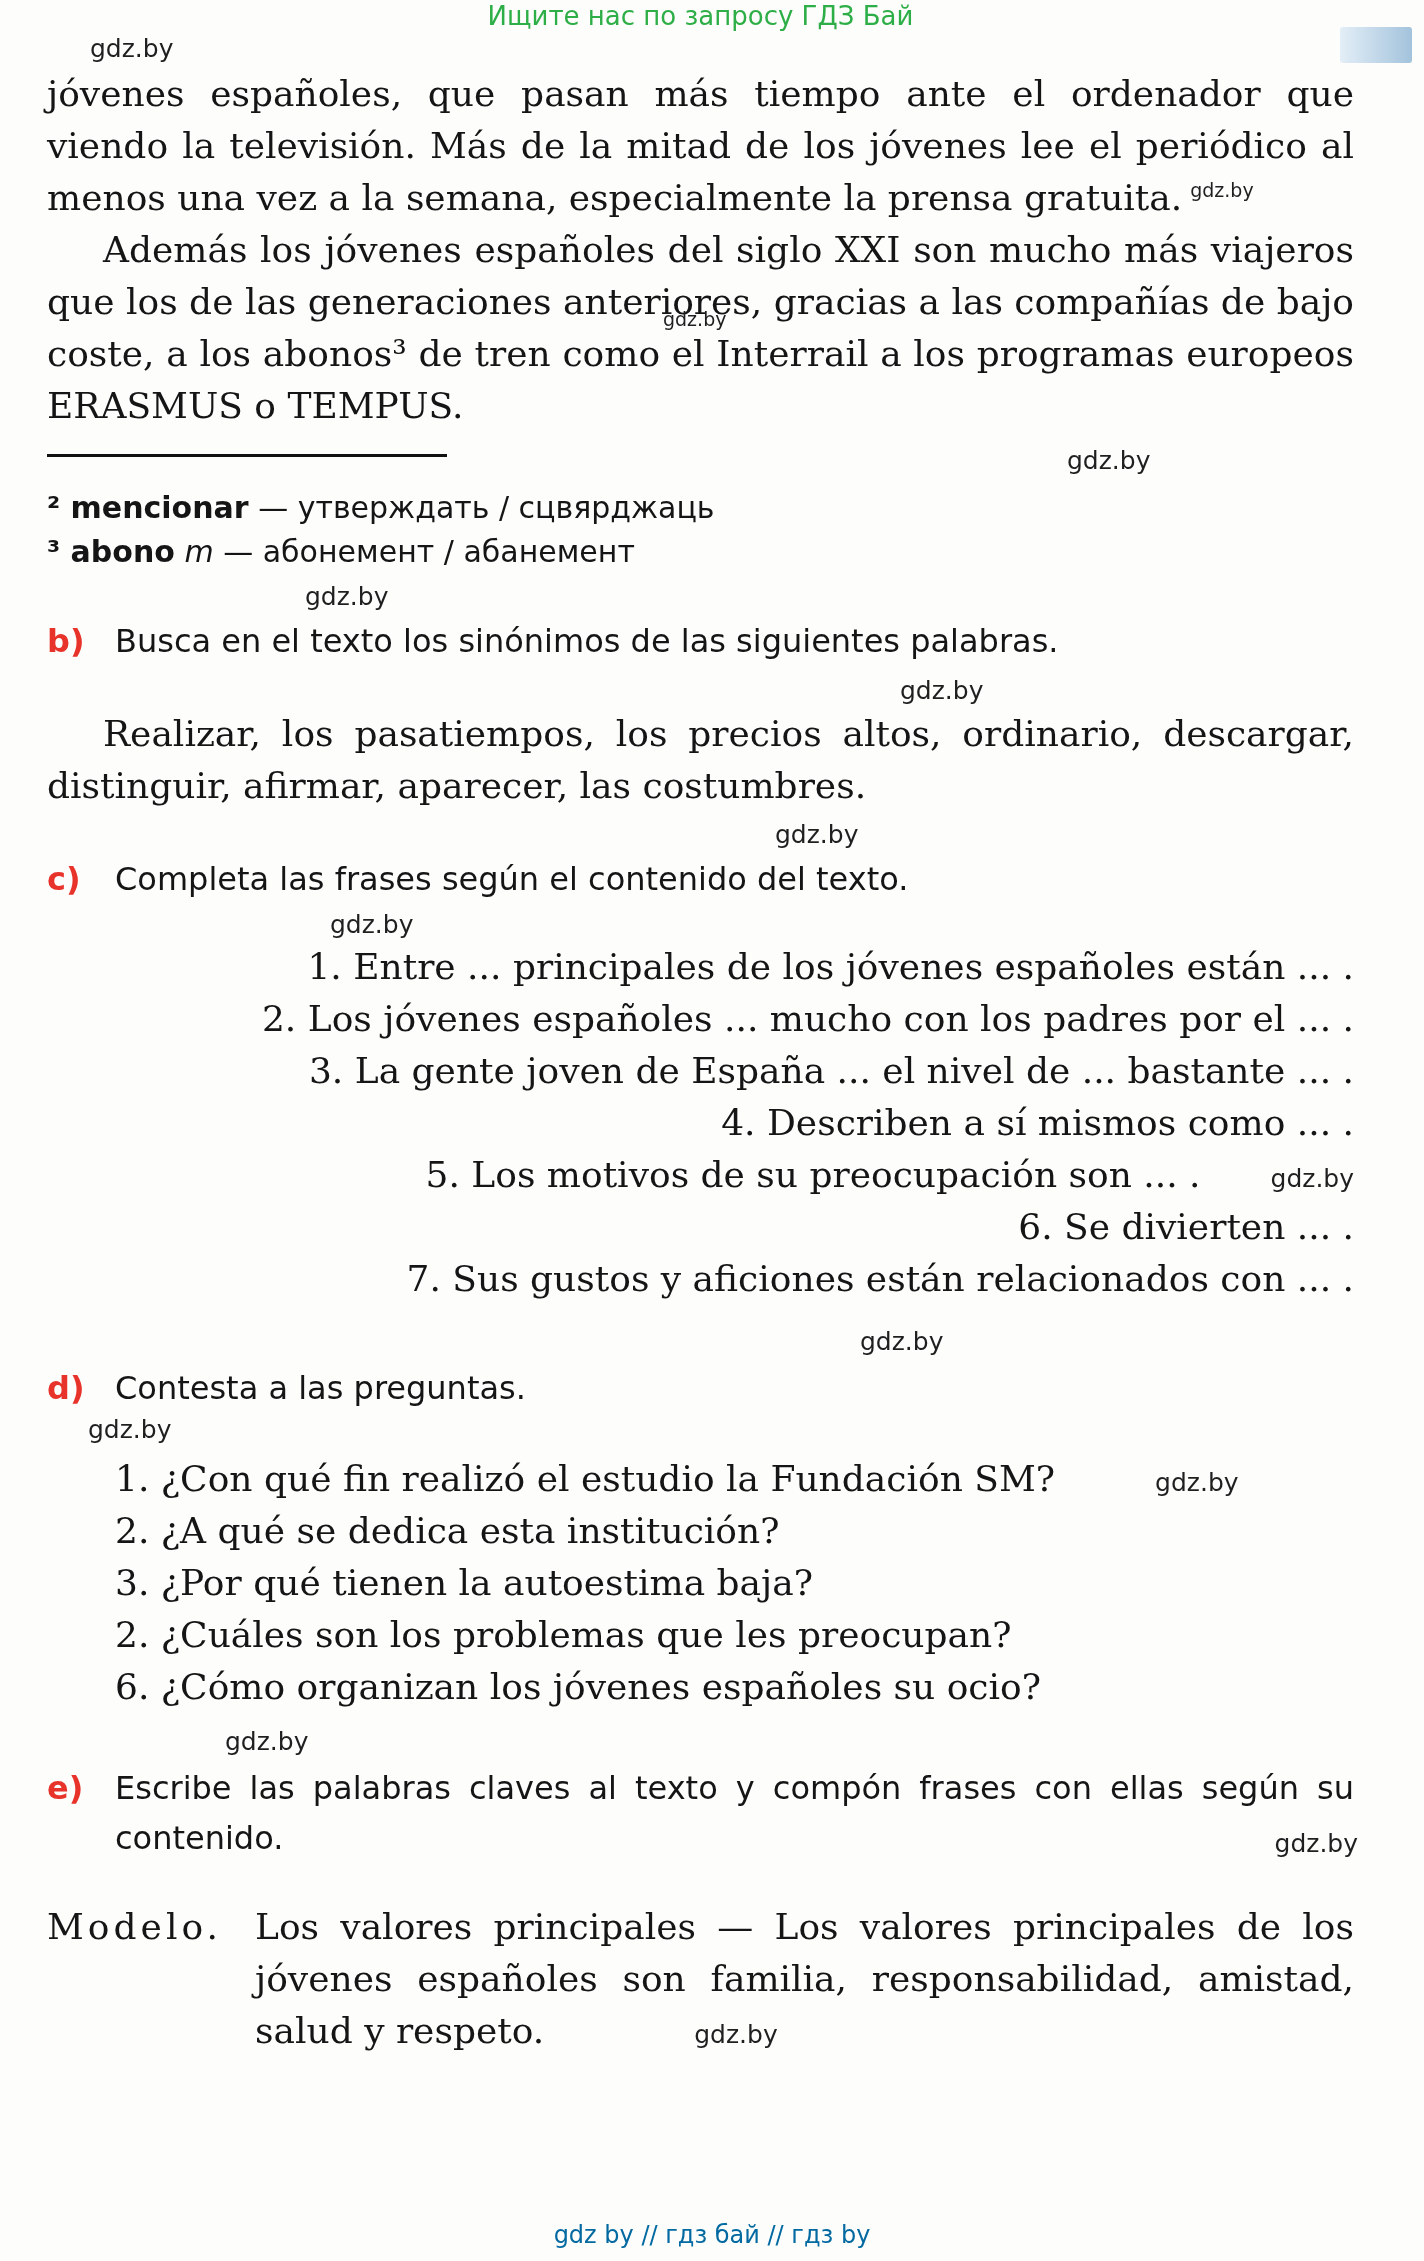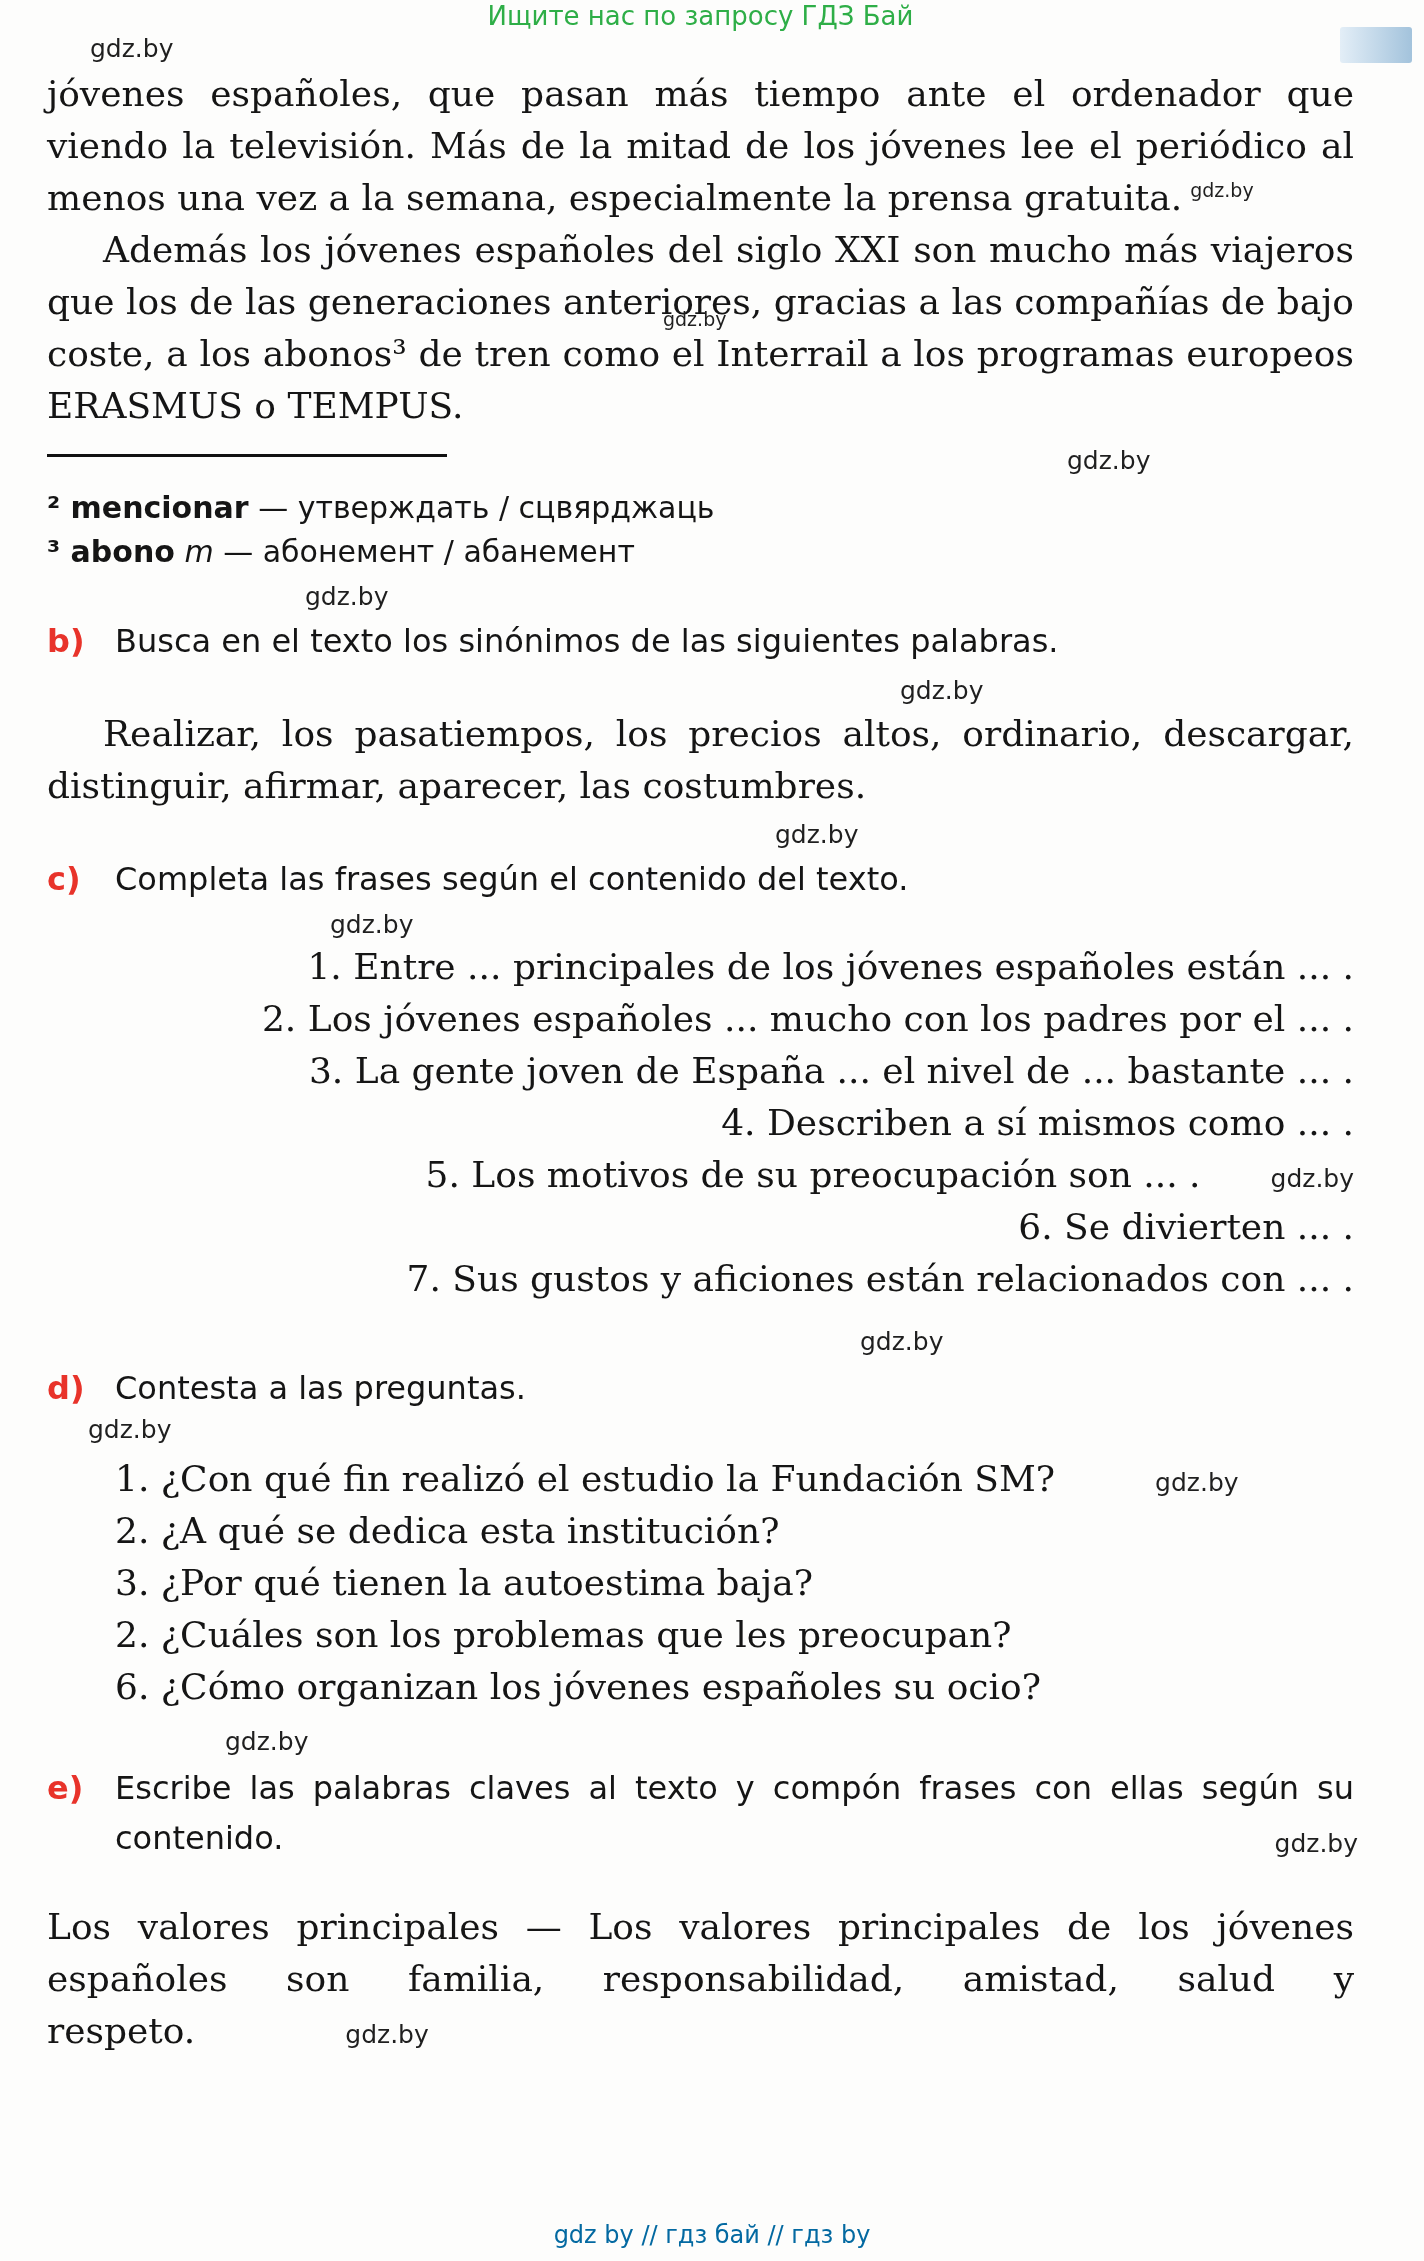--- a/index.html
+++ b/index.html
@@ -167,18 +167,19 @@
 
   <div class="wm-row" style="margin-left:178px; margin-top:14px;"><span class="wm">gdz.by</span></div>
 
   <div class="task task-e-wrap" style="margin-top:6px;">
     <span class="task-letter">e)</span>
     <span class="task-text">Escribe las palabras claves al texto y compón frases con ellas según su contenido.</span>
     <span class="wm wm-e-corner">gdz.by</span>
   </div>
 
   <div class="modelo">
+    <span class="modelo-label">Modelo.</span>
     <div class="modelo-text"><span>Los valores principales — Los valores principales de los jóvenes españoles son familia, responsabilidad, amistad, salud y respeto.</span><span class="wm wm-after-modelo">gdz.by</span></div>
   </div>
 
   <div class="bottom-banner">gdz by  //  гдз бай  //  гдз by</div>
 
 </div>
 
 </body></html>

